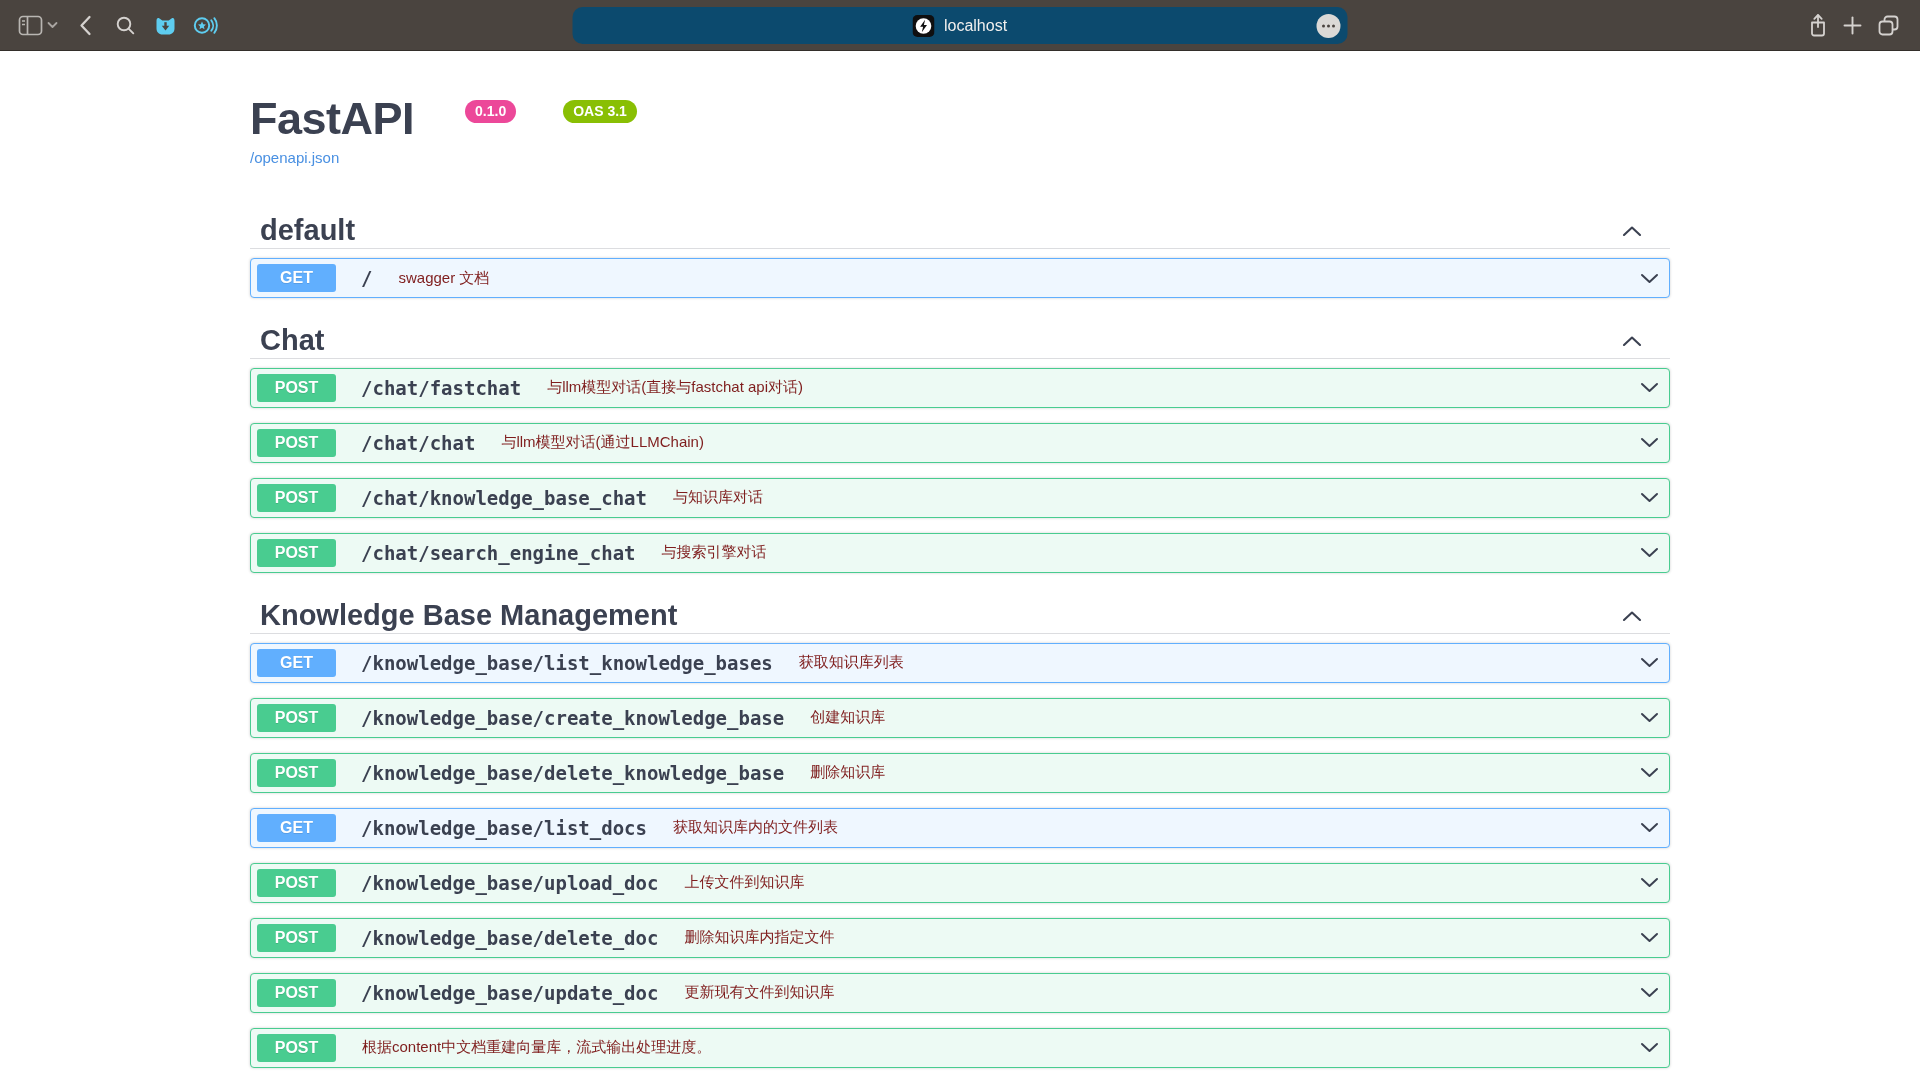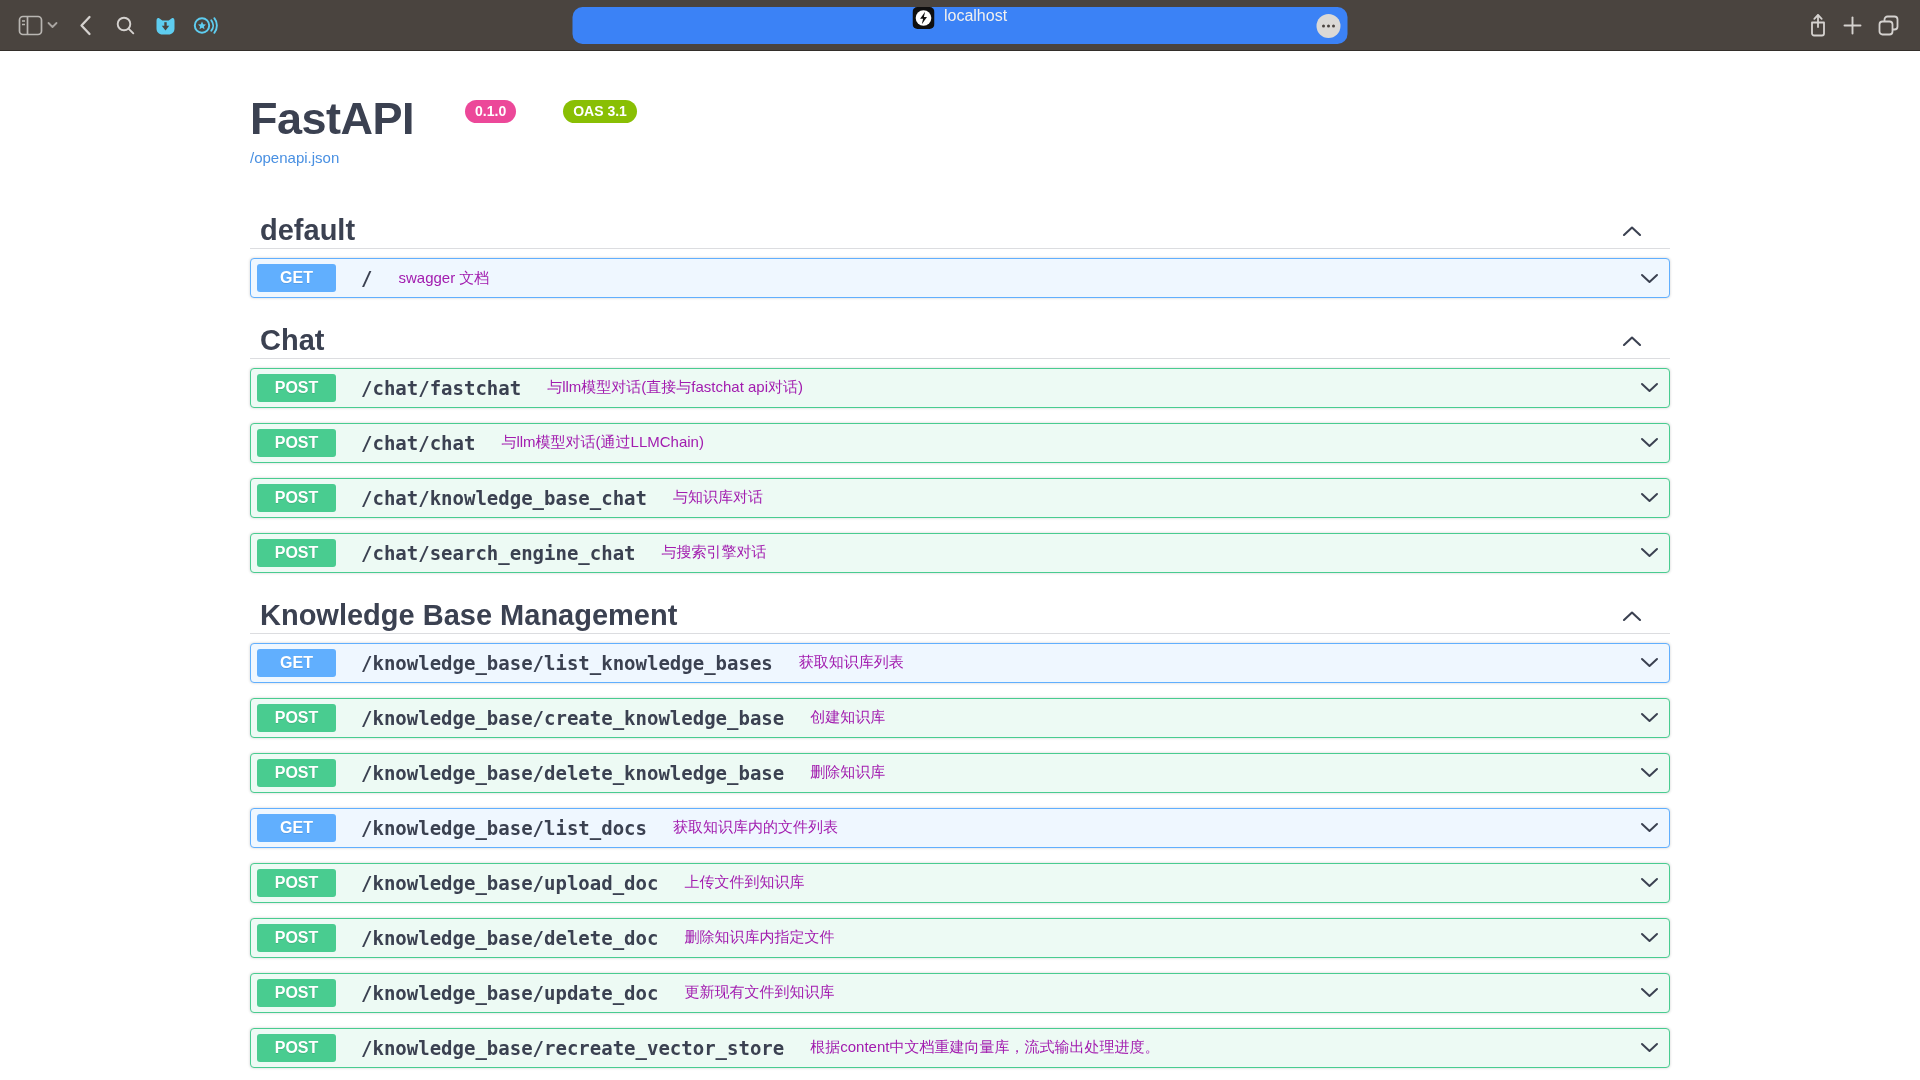--- a/index.html
+++ b/index.html
@@ -15,22 +15,22 @@
     position:relative; height:51px; background:#4a443f;
     border-bottom:1px solid #332e2a;
     display:flex; align-items:center;
   }
   .tb-left { display:flex; align-items:center; margin-left:18px; }
   .tb-btn { display:flex; align-items:center; justify-content:center; background:none; border:none; cursor:pointer; padding:0; }
   .tb-right { position:absolute; right:20px; top:0; height:51px; display:flex; align-items:center; gap:15px; }
 
   .addressbar {
     position:absolute; left:50%; top:7px; transform:translateX(-50%);
-    width:775px; height:37px; border-radius:10px; background:#3b82f6;
-    display:flex; align-items:flex-start; justify-content:center; cursor:text;
+    width:775px; height:37px; border-radius:10px; background:#0c4a6e;
+    display:flex; align-items:center; justify-content:center; cursor:text;
   }
   .addressbar .host { color:#f2f0ee; font-size:16px; margin-left:9px; }
   .ellipsis-btn {
     position:absolute; right:7px; top:50%; transform:translateY(-50%);
     width:24px; height:24px; border-radius:50%; background:#dbd9d6;
     border:none; display:flex; align-items:center; justify-content:center; cursor:pointer;
   }
 
   
   .wrapper { width:1420px; margin:0 auto; }
@@ -72,21 +72,21 @@
     border-radius:3px; color:#ffffff; font-size:16px; font-weight:bold;
     display:flex; align-items:center; justify-content:center;
     text-shadow:0 1px 0 rgba(0,0,0,.1);
   }
   .path {
     margin-left:13px;
     font-family:"DejaVu Sans Mono","Liberation Mono",monospace;
     font-size:19px; font-weight:bold; color:#3b4151; letter-spacing:0;
     white-space:nowrap;
   }
-  .desc { margin-left:14px; font-size:15px; color:#a21caf; white-space:nowrap; }
+  .desc { margin-left:14px; font-size:15px; color:#7f1d1d; white-space:nowrap; }
   .row-chevron { margin-left:auto; margin-right:10px; flex:0 0 auto; }
 </style>
 </head>
 <body>
 
 <div class="screen">
 
   <div class="toolbar">
     <div class="tb-left">
       <button class="tb-btn" style="margin-right:4px;">
@@ -311,21 +311,20 @@
     <span class="method" style="background: rgb(73, 204, 144);">POST</span>
     <span class="path">/knowledge_base/update_doc</span>
     <span class="desc">更新现有文件到知识库</span>
     <svg class="row-chevron" width="19" height="11" viewBox="0 0 19 11" fill="none">
       <polyline points="2,2 9.5,9 17,2" stroke="#3b4151" stroke-width="2" stroke-linecap="round" stroke-linejoin="round"></polyline>
     </svg>
   </div>
 
   <div class="opblock post">
     <span class="method" style="background: rgb(73, 204, 144);">POST</span>
-    <span class="path">/knowledge_base/recreate_vector_store</span>
     <span class="desc">根据content中文档重建向量库，流式输出处理进度。</span>
     <svg class="row-chevron" width="19" height="11" viewBox="0 0 19 11" fill="none">
       <polyline points="2,2 9.5,9 17,2" stroke="#3b4151" stroke-width="2" stroke-linecap="round" stroke-linejoin="round"></polyline>
     </svg>
   </div>
 </div>
   </section>
 </div>
   </div>
 </div>

